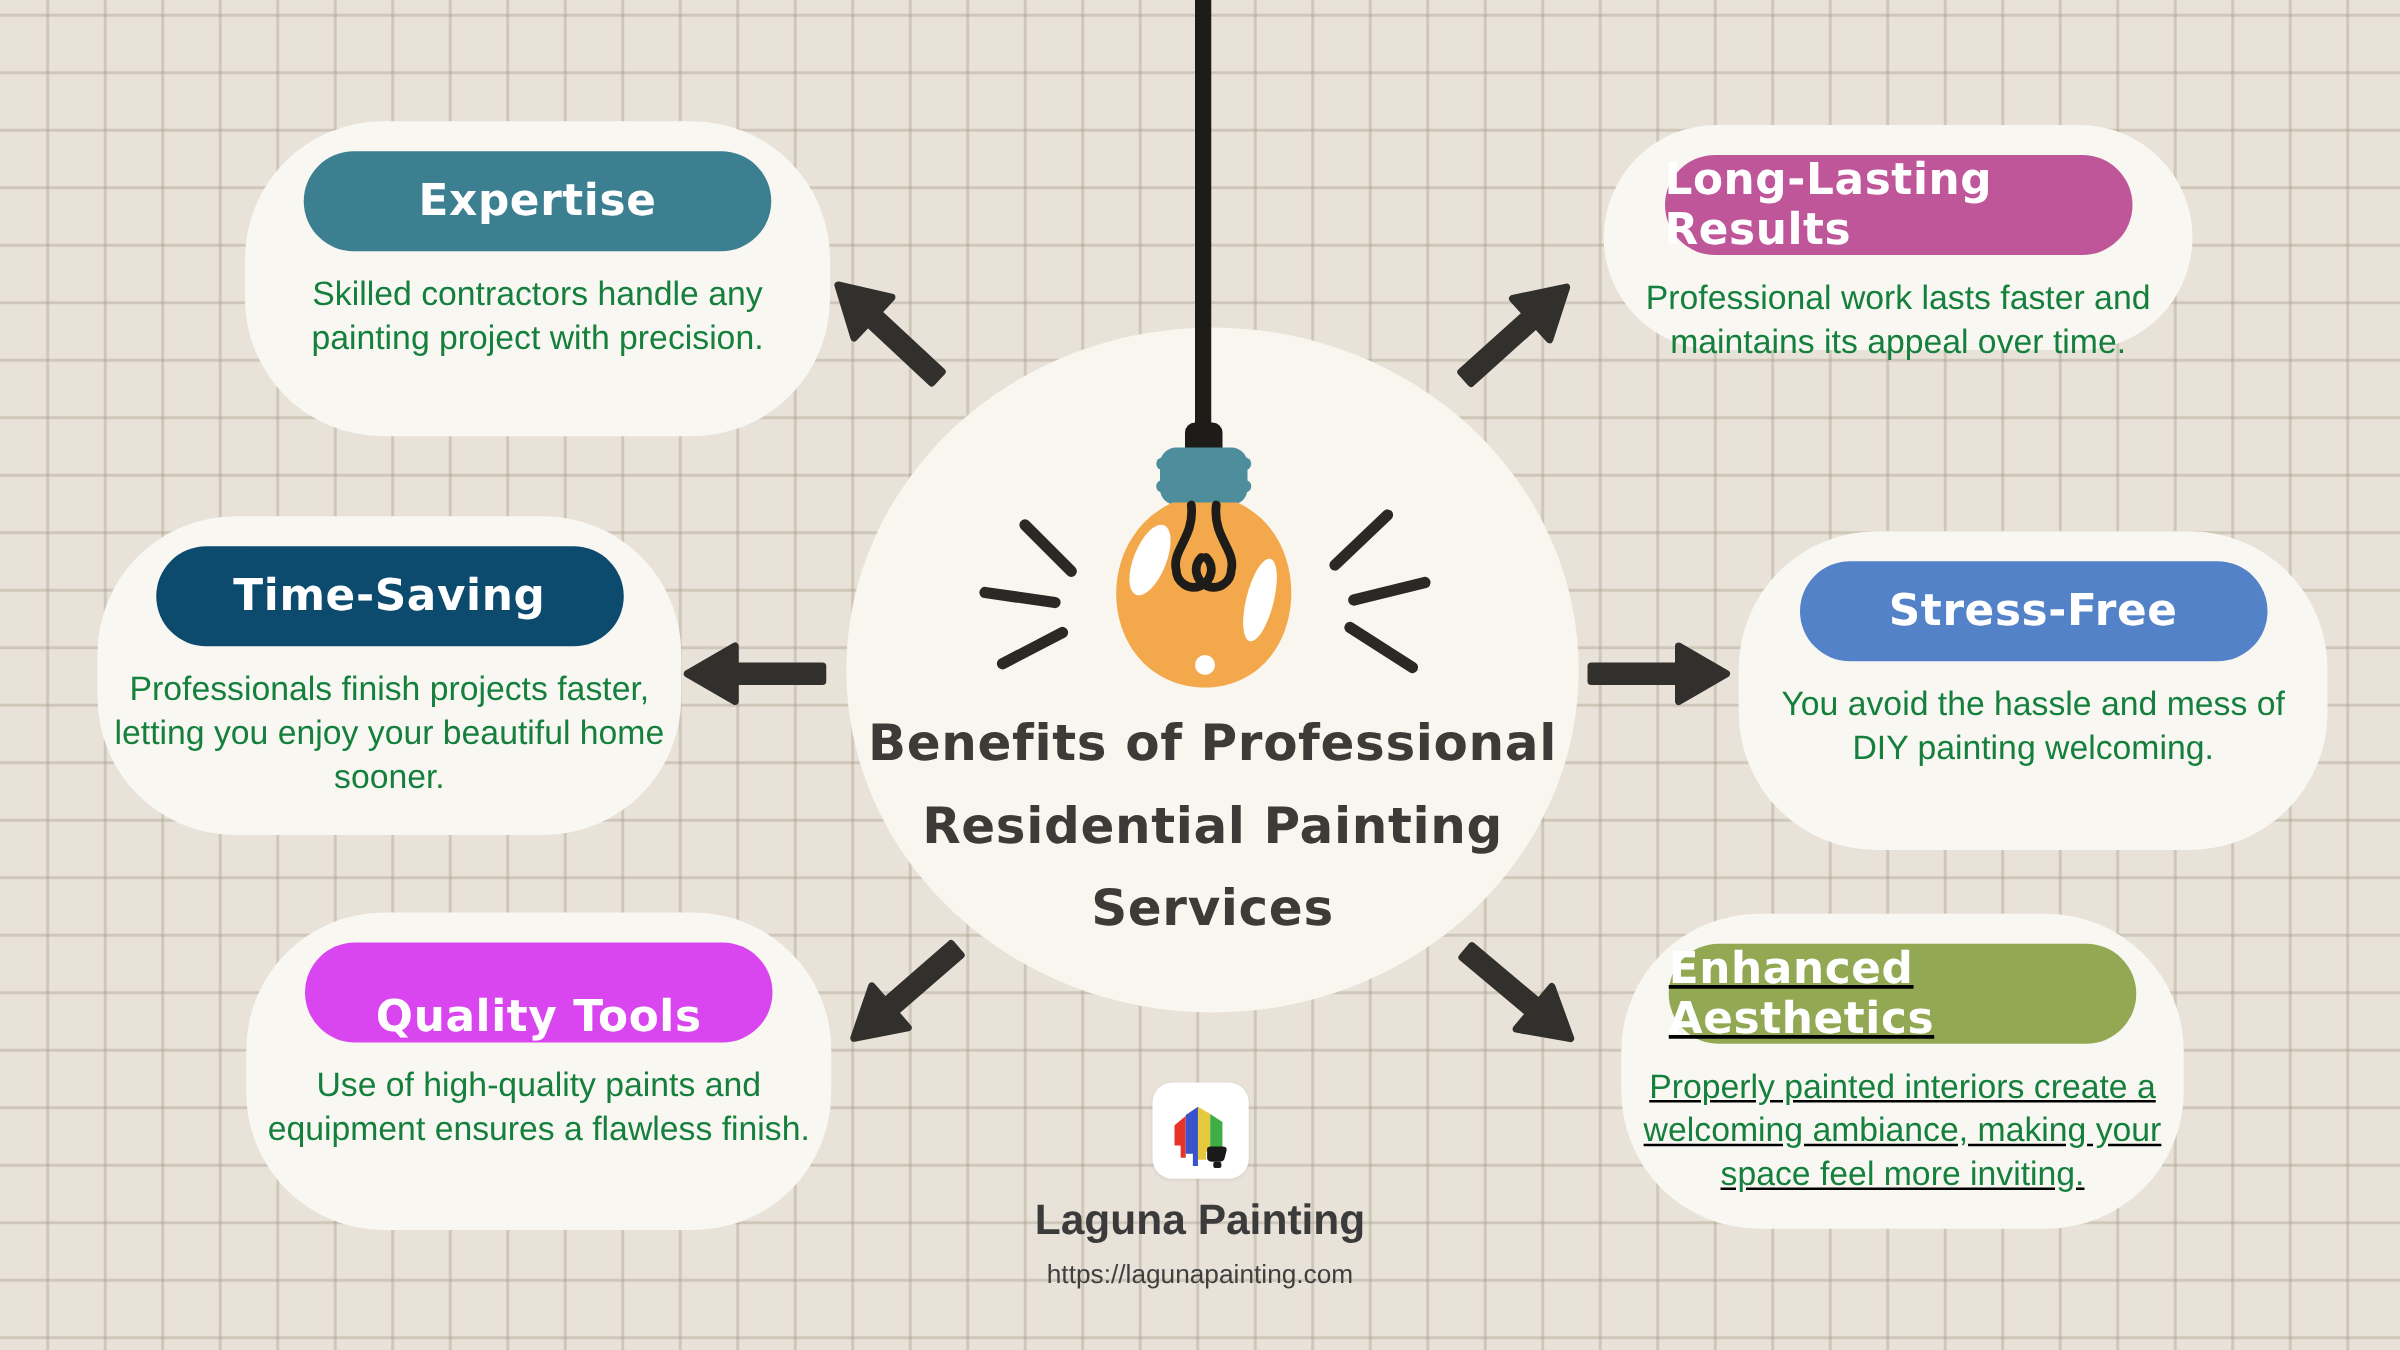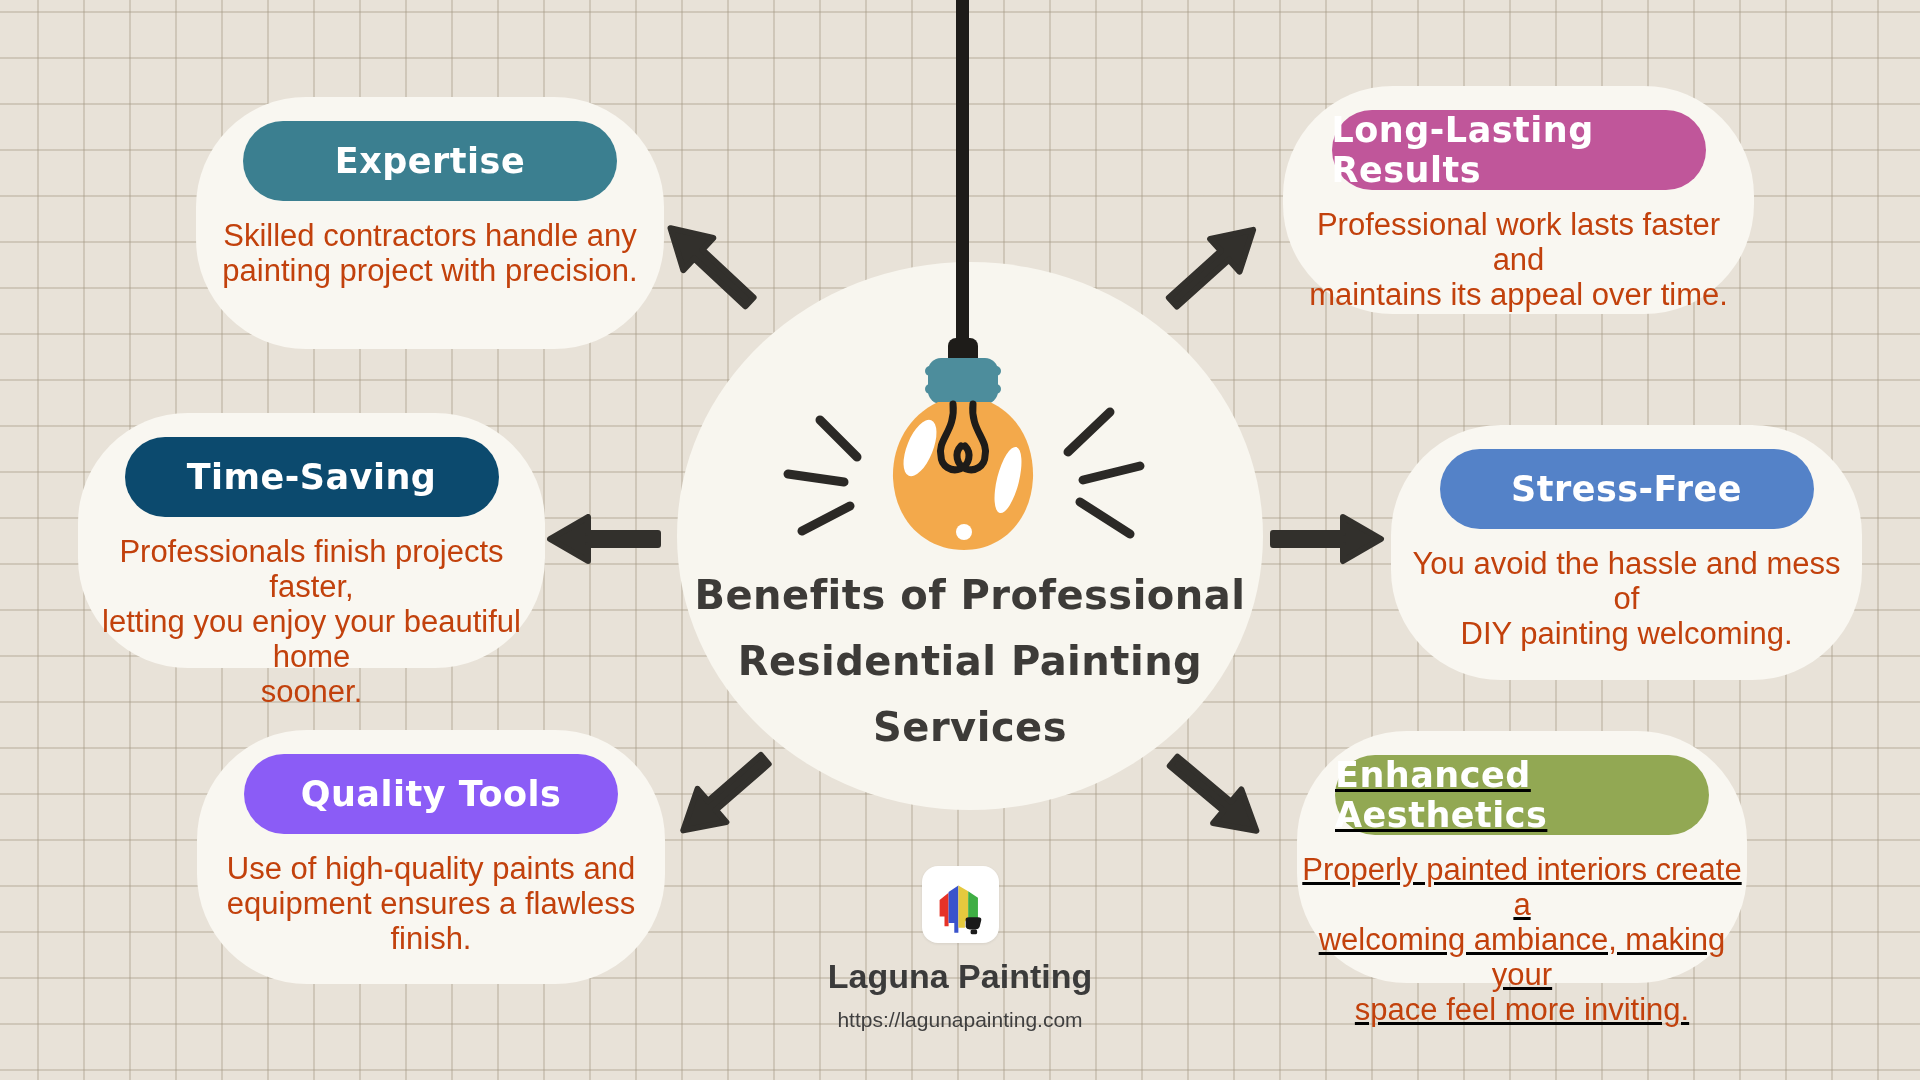--- a/index.html
+++ b/index.html
@@ -31,22 +31,22 @@
   .card{
     position:absolute;background:#f9f7f1;border-radius:110px;z-index:2;
   }
   .pill{
     width:374px;height:80px;margin:24px auto 0;
     border-radius:40px;display:flex;align-items:center;justify-content:center;
     color:#ffffff;font-family:"DejaVu Sans", sans-serif;
     font-weight:bold;font-size:35px;letter-spacing:0.5px;
   }
   .card p{
-    margin:17px auto 0;text-align:center;color:#c2410c;
-    font-size:31px;line-height:35px;
+    margin:17px auto 0;text-align:center;color:#15803d;
+    font-size:27px;line-height:35px;
   }
   .card p span{display:block;}
   .arrow{position:absolute;width:116px;height:60px;z-index:2;}
   .arrow svg{display:block;width:116px;height:60px;}
   .footer{position:absolute;left:760px;top:866px;width:400px;text-align:center;z-index:2;}
   .logo-box{
     width:77px;height:77px;margin:0 auto;background:#ffffff;border-radius:16px;
     box-shadow:0 1px 3px rgba(0,0,0,0.08);
     display:flex;align-items:center;justify-content:center;
   }
@@ -96,21 +96,21 @@
   <div class="card" style="left:196px;top:97px;width:468px;height:252px;">
     <div class="pill" style="background-color: rgb(59, 127, 144);">
       <span>Expertise</span>
     </div>
     <p style="max-width:430px;">
       <span>Skilled contractors handle any</span>
         <span>painting project with precision.</span>
     </p>
   </div>
 
-  <div class="card" style="left:1283px;top:86px;width:471px;height:228px;">
+  <div class="card" style="left:1283px;top:100px;width:471px;height:180px;">
     <div class="pill" style="background-color: rgb(192, 86, 154);">
       <span>Long-Lasting Results</span>
     </div>
     <p style="max-width:450px;">
       <span>Professional work lasts faster and</span>
         <span>maintains its appeal over time.</span>
     </p>
   </div>
 
   <div class="card" style="left:78px;top:413px;width:467px;height:255px;">
@@ -128,21 +128,21 @@
     <div class="pill" style="background-color: rgb(84, 130, 200);">
       <span>Stress-Free</span>
     </div>
     <p style="max-width:430px;">
       <span>You avoid the hassle and mess of</span>
         <span>DIY painting welcoming.</span>
     </p>
   </div>
 
   <div class="card" style="left:197px;top:730px;width:468px;height:254px;">
-    <div class="pill" style="background-color: #8b5cf6;">
+    <div class="pill" style="background-color: #d946ef; align-items: flex-end;">
       <span>Quality Tools</span>
     </div>
     <p style="max-width:440px;">
       <span>Use of high-quality paints and</span>
         <span>equipment ensures a flawless finish.</span>
     </p>
   </div>
 
   <div class="card" style="left:1297px;top:731px;width:450px;height:252px;text-decoration:underline;">
     <div class="pill" style="background-color: rgb(146, 168, 83);">

